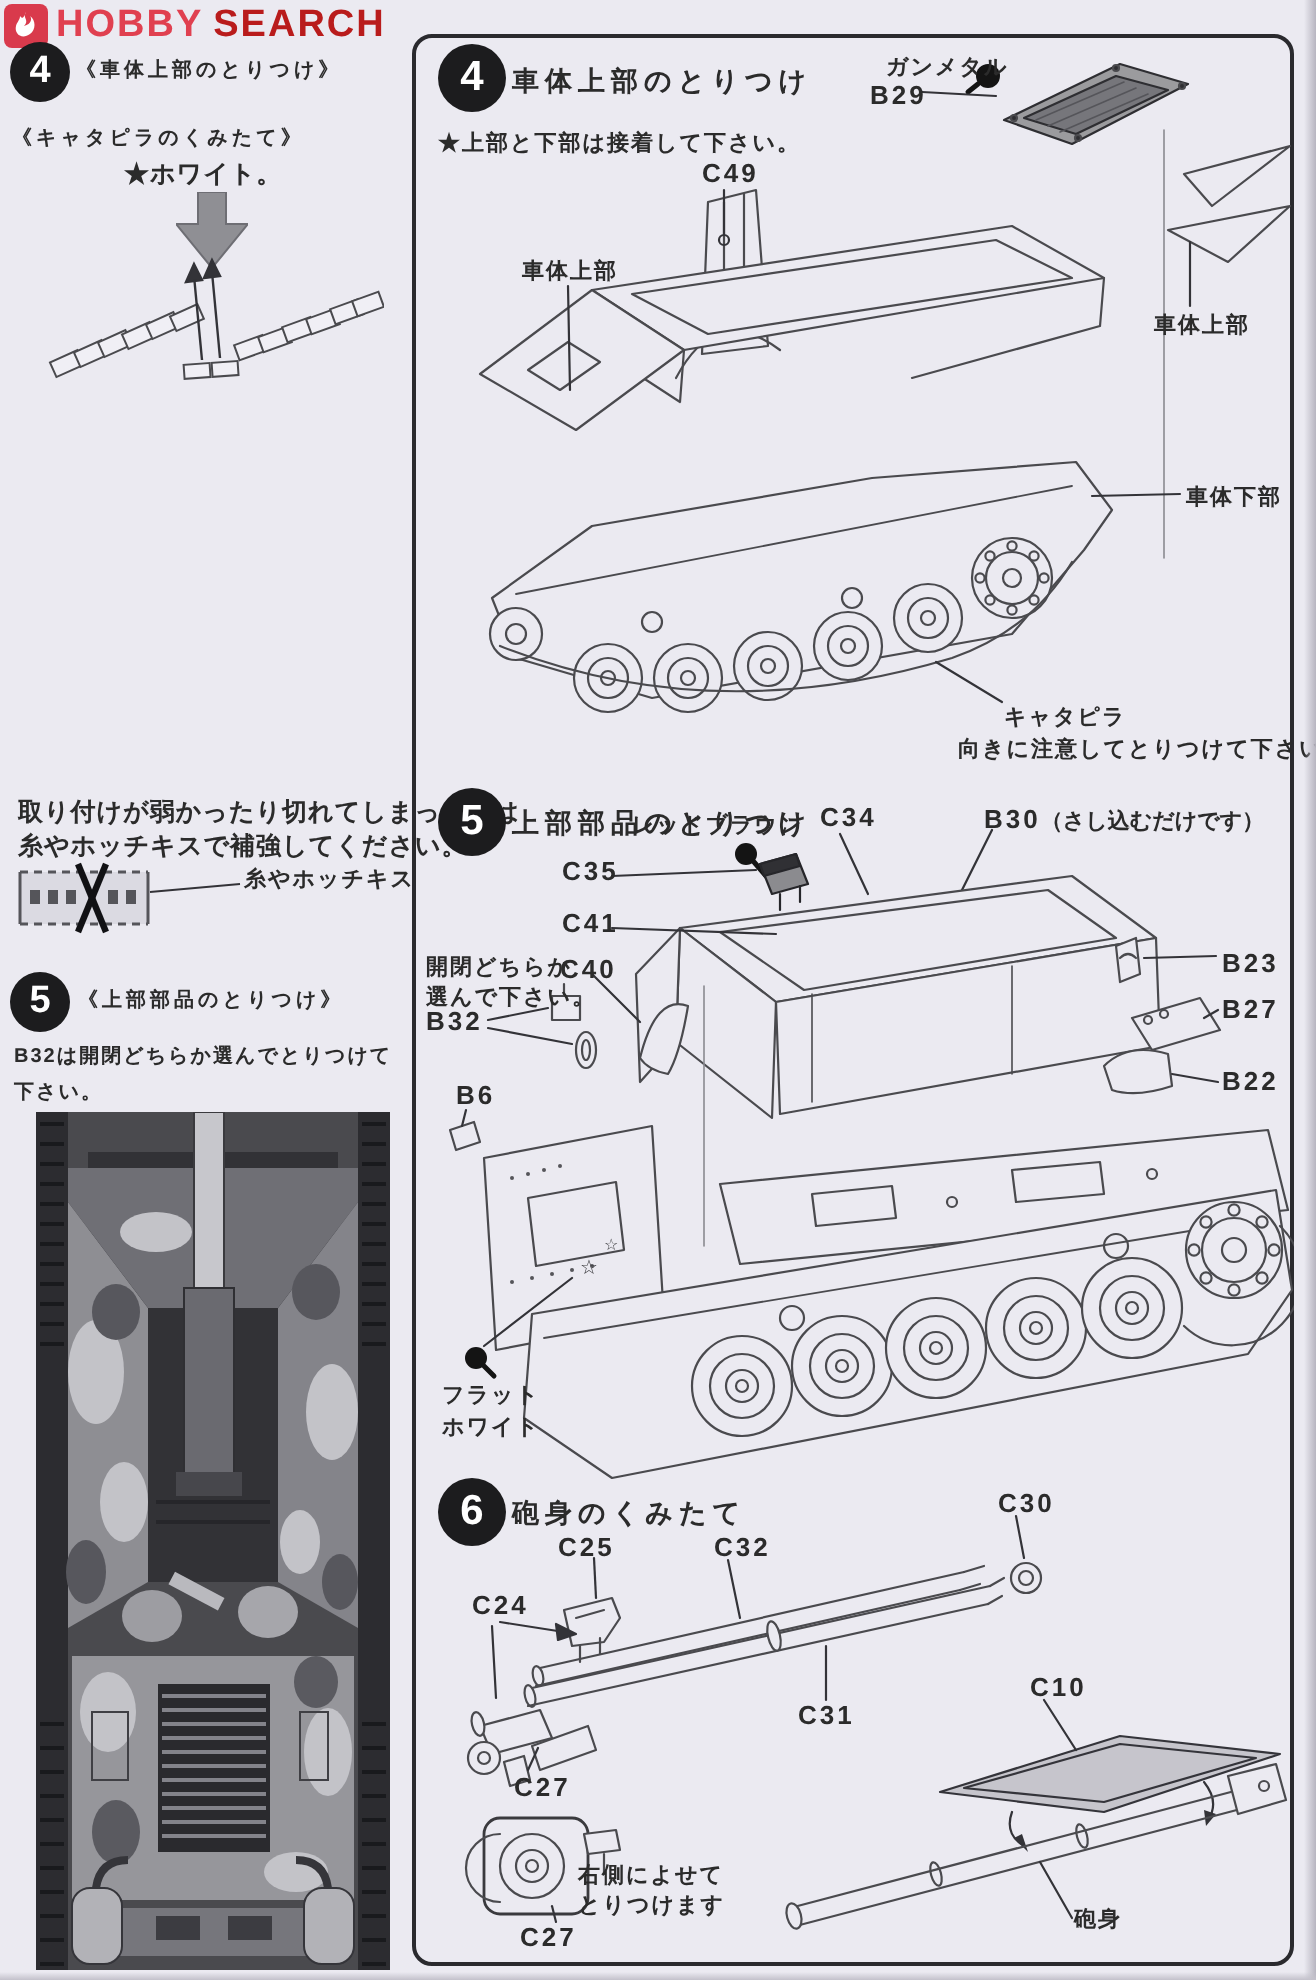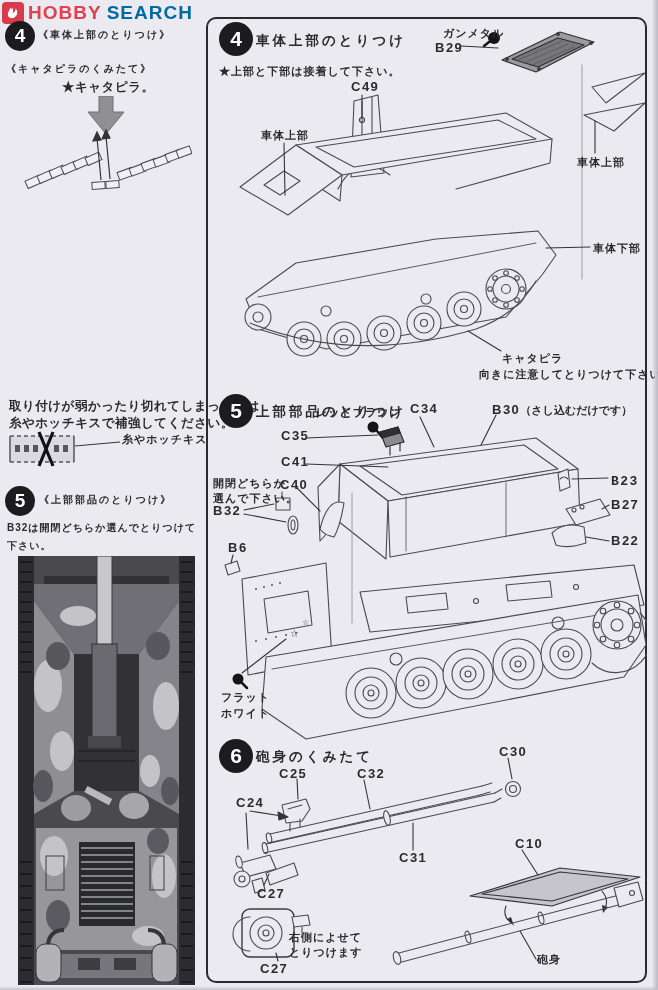--- a/index.html
+++ b/index.html
@@ -9,21 +9,21 @@
   .scan-edge-r{position:absolute;right:0;top:0;width:6px;height:100%;
        background:linear-gradient(to left,#b7b5c0,rgba(183,181,192,0));}
   .scan-edge-b{position:absolute;left:0;bottom:0;width:100%;height:4px;
        background:linear-gradient(to top,#c3c1cb,rgba(195,193,203,0));}
   
   .logo{left:2px;top:2px;display:flex;align-items:center;gap:4px;}
   .logo-icon{width:22px;height:22px;background:#d93a4c;border-radius:4px;
        display:flex;align-items:center;justify-content:center;}
   .logo-text{font-size:19px;font-weight:bold;letter-spacing:1px;}
   .logo-hobby{color:#e04050;}
-  .logo-search{color:#0369a1;margin-left:5px;}
+  .logo-search{color:#b91c1c;margin-left:5px;}
   
   .badge{background:#1c1c1e;color:#ffffff;border-radius:50%;
        display:flex;align-items:center;justify-content:center;font-weight:bold;}
   .badge.small{width:30px;height:30px;font-size:19px;}
   .badge.big{width:34px;height:34px;font-size:21px;}
   
   .t13{font-size:10px;font-weight:bold;letter-spacing:2px;white-space:nowrap;}
   .t13t{font-size:13.5px;font-weight:bold;letter-spacing:3px;white-space:nowrap;}
   .n11{font-size:11px;font-weight:bold;letter-spacing:1px;white-space:nowrap;}
   .n12{font-size:12.5px;font-weight:bold;letter-spacing:0.5px;white-space:nowrap;}
@@ -44,21 +44,21 @@
       </svg>
     </div>
     <div class="logo-text">
       <span class="logo-hobby">HOBBY</span><span class="logo-search">SEARCH</span>
     </div>
   </div>
 
   <div class="abs badge small" style="left:5px;top:21px;">4</div>
   <div class="abs t13" style="left:38px;top:28px;">《車体上部のとりつけ》</div>
   <div class="abs t13" style="left:6px;top:62px;">《キャタピラのくみたて》</div>
-  <div class="abs n12" style="left:62px;top:79px;">★キャタピラ。</div>
+  <div class="abs n12" style="left:62px;top:79px;">★ホワイト。</div>
 
   <div class="abs" style="left:88px;top:96px;">
     <svg width="36" height="38" viewBox="0 0 36 38">
       <polygon points="11,0 25,0 25,16 36,16 18,38 0,16 11,16" fill="#8f8f94" stroke="#6e6e74" stroke-width="1"></polygon>
     </svg>
   </div>
 
   <div class="abs" style="left:22px;top:128px;">
     <svg width="170" height="74" viewBox="0 0 170 74">
       <g fill="#f0eff5" stroke="#4a4a4e" stroke-width="1">
@@ -508,21 +508,21 @@
   <div class="abs t13t" style="left:256px;top:403px;">上部部品のとりつけ</div>
   <div class="abs n11" style="left:316px;top:405px;">レッドブラウン</div>
   <div class="abs part" style="left:410px;top:401px;">C34</div>
   <div class="abs part" style="left:281px;top:428px;">C35</div>
   <div class="abs part" style="left:281px;top:454px;">C41</div>
   <div class="abs n11" style="left:213px;top:476px;">開閉どちらか</div>
   <div class="abs n11" style="left:213px;top:491px;text-align:center;">選んで下さい。</div>
   <div class="abs part" style="left:280px;top:477px;">C40</div>
   <div class="abs part" style="left:213px;top:503px;">B32</div>
   <div class="abs part" style="left:492px;top:402px;"><span>B30</span><span class="n11" style="font-size:11px;letter-spacing:0;">（さし込むだけです）</span></div>
-  <div class="abs part" style="left:611px;top:474px;font-family:Liberation Mono, monospace;">B23</div>
+  <div class="abs part" style="left:611px;top:474px;">B23</div>
   <div class="abs part" style="left:611px;top:497px;">B27</div>
   <div class="abs part" style="left:611px;top:533px;">B22</div>
   <div class="abs part" style="left:228px;top:540px;">B6</div>
   <div class="abs n11" style="left:221px;top:690px;">フラット</div>
   <div class="abs n11" style="left:221px;top:706px;">ホワイト</div>
 
   <div class="abs badge big" style="left:219px;top:739px;">6</div>
   <div class="abs t13t" style="left:256px;top:748px;">砲身のくみたて</div>
   <div class="abs part" style="left:499px;top:744px;">C30</div>
   <div class="abs part" style="left:279px;top:766px;">C25</div>

